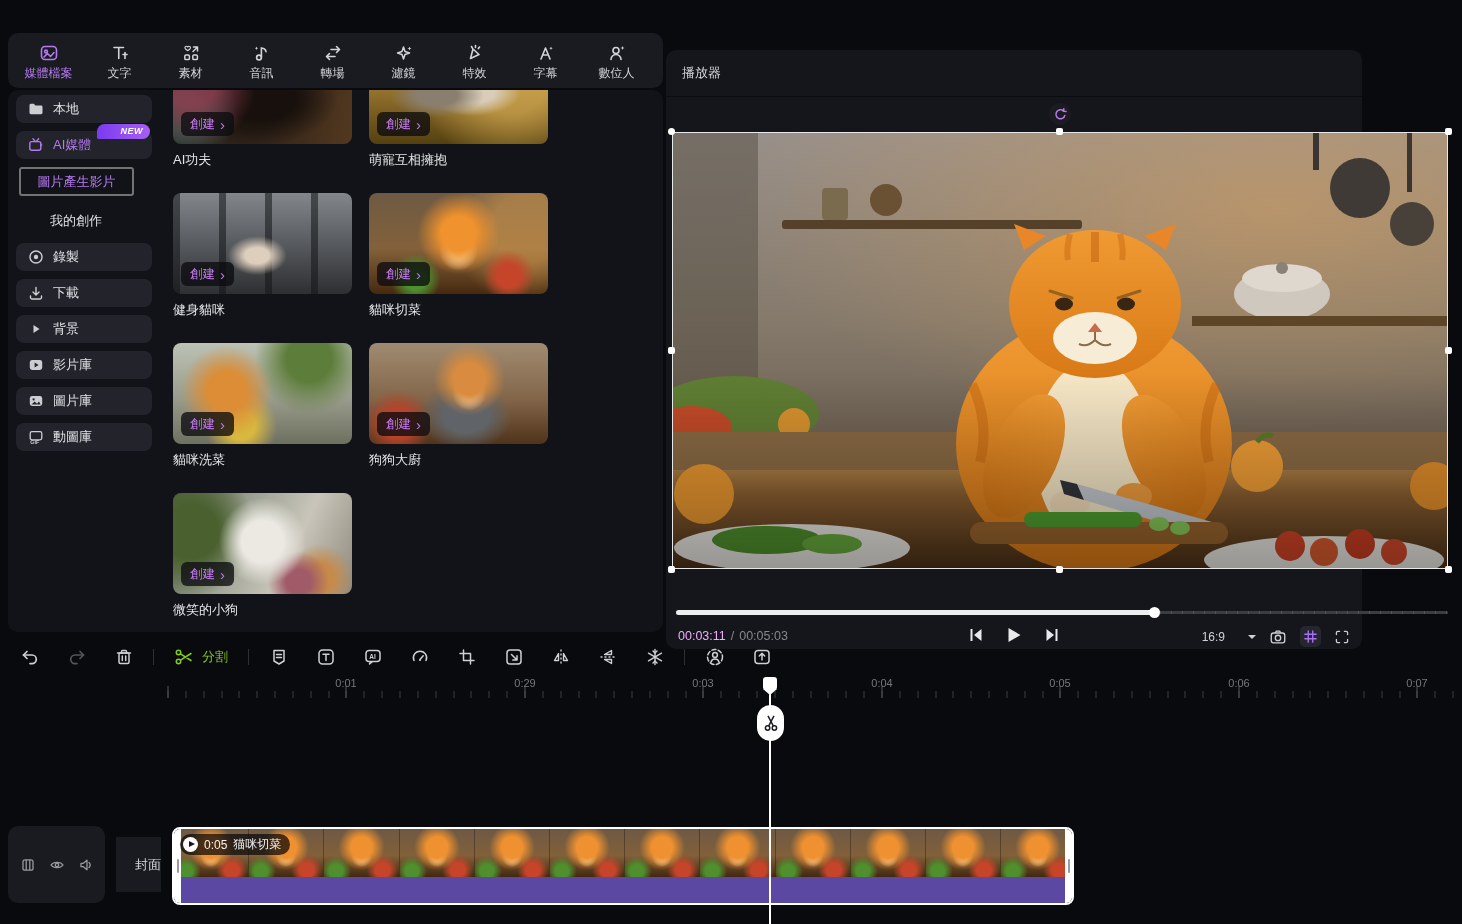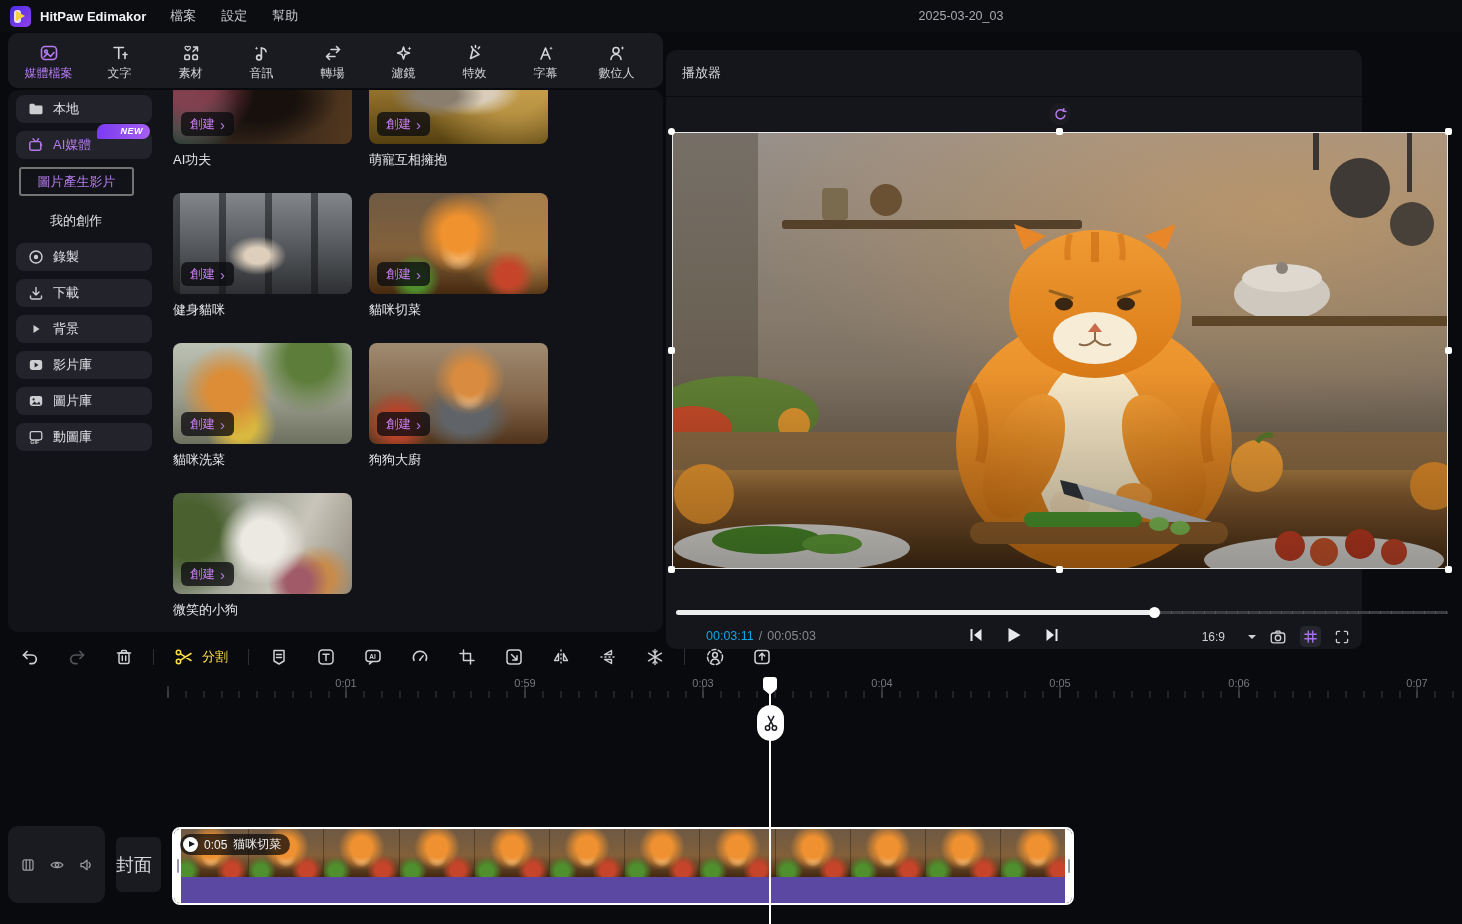--- a/index.html
+++ b/index.html
@@ -95,48 +95,48 @@
   .h-ml{left:-4px;top:215px;} .h-mr{right:-4px;top:215px;}
   .h-bl{left:-4px;bottom:-4px;} .h-bm{left:384px;bottom:-4px;} .h-br{right:-4px;bottom:-4px;}
   .rotate-handle { position:absolute; left:377px; top:-29px; width:22px; height:22px; border-radius:50%; background:rgba(28,28,34,.85); display:flex; align-items:center; justify-content:center; color:#b57bee; z-index:4; }
   .progress { position:absolute; left:10px; top:556px; width:772px; height:13px; cursor:pointer; }
   .prog-track { position:absolute; top:5px; left:0; right:0; height:3px; background:#3c3d43; border-radius:2px;
     background-image:repeating-linear-gradient(90deg,#54555b 0 1px, transparent 1px 11px); }
   .prog-fill { position:absolute; top:4px; left:0; width:62%; height:5px; background:#ecedef; border-radius:3px; }
   .prog-knob { position:absolute; top:1px; left:calc(62% - 6px); width:11px; height:11px; border-radius:50%; background:#fff; }
   .controls { position:absolute; left:0; right:0; top:574px; height:26px; }
   .time { position:absolute; left:12px; top:5px; font-size:12.5px; display:flex; gap:5px; }
-  .time .cur { color:#0ea5e9;margin-left:28px; } .time .sep,.time .tot { color:#86878d; }
+  .time .cur { color:#f0abfc; } .time .sep,.time .tot { color:#86878d; }
   .transport { position:absolute; left:50%; transform:translateX(-50%); top:3px; display:flex; gap:24px; align-items:center; color:#e8e9ec; }
   .transport > div { cursor:pointer; }
   .right-ctrls { position:absolute; right:12px; top:2px; display:flex; gap:13px; align-items:center; color:#cfd0d5; }
   .ratio { font-size:12px; display:flex; gap:23px; align-items:center; cursor:pointer; }
   .caret { width:0; height:0; border-left:4px solid transparent; border-right:4px solid transparent; border-top:4.5px solid #cfd0d5; }
   .grid-btn { background:#26272e; border-radius:5px; padding:3px; color:#a873f2; cursor:pointer; }
   .icon-btn { cursor:pointer; }
 
   
   .tl-toolbar { position:absolute; left:0; top:640px; width:100%; height:34px; display:flex; align-items:center; color:#cfd0d4; }
   .tbtn { width:47px; display:flex; justify-content:center; align-items:center; cursor:pointer; }
   .tbtn.first { margin-left:6px; }
   .tbtn.disabled { color:#54555b; cursor:default; }
-  .tbtn.split { width:auto; gap:8px; padding:0 14px; font-size:13px; color:#fde047; }
+  .tbtn.split { width:auto; gap:8px; padding:0 14px; font-size:13px; color:#84cc16; }
   .tdiv { width:1px; height:16px; background:#2e2f35; margin:0 6px; }
 
   .ruler { position:absolute; left:165px; top:676px; right:0; height:24px; cursor:pointer; }
   .ruler-minor { position:absolute; left:0; right:0; bottom:2px; height:7px;
     background:repeating-linear-gradient(90deg,#3b3c42 0 1px, transparent 1px 17.85px); background-position-x:2.5px; }
   .ruler-major { position:absolute; left:0; right:0; bottom:2px; height:12px;
     background:repeating-linear-gradient(90deg,#54555c 0 1px, transparent 1px 178.5px); background-position-x:2.5px; }
   .rlabel { position:absolute; top:1px; transform:translateX(-50%); font-size:11px; color:#76777d; }
 
   .tracks { position:absolute; left:0; top:700px; right:0; bottom:0; }
   .track-ctrl { position:absolute; left:8px; top:126px; width:97px; height:77px; background:#1a1b20; border-radius:10px; display:flex; align-items:center; justify-content:center; gap:13px; color:#97989d; }
   .track-ctrl > span { cursor:pointer; display:flex; }
-  .cover-btn { position:absolute; left:116px; top:137px; width:45px; height:55px; background:#1a1b20; border-radius:6px; display:flex; align-items:center; justify-content:flex-start; font-size:18px; color:#d9dade; cursor:pointer; }
+  .cover-btn { position:absolute; left:116px; top:137px; width:45px; height:55px; background:#1a1b20; border-radius:0; display:flex; align-items:center; justify-content:flex-end; font-size:13px; color:#d9dade; cursor:pointer; }
 
   .clip { position:absolute; left:172px; top:127px; width:902px; height:78px; border:2px solid #fff; border-radius:8px; overflow:hidden; background:#1a1b20; cursor:pointer; }
   .clip-thumbs { position:absolute; left:0; top:0; right:0; height:48px; display:flex; overflow:hidden; }
   .cat-tile { width:75.2px; height:48px; flex:none; border-right:1px solid rgba(0,0,0,.3);
     background:
       radial-gradient(circle at 50% 38%, #ef9130 0 22%, transparent 48%),
       radial-gradient(circle at 50% 58%, #f4e4c2 0 9%, transparent 22%),
       radial-gradient(circle at 16% 88%, #4f8f2d 0 9%, transparent 20%),
       radial-gradient(circle at 78% 86%, #c6452a 0 10%, transparent 22%),
       linear-gradient(180deg,#6e5944 0%,#82603a 55%,#432810 100%); }
@@ -151,30 +151,20 @@
   .playhead-line { position:absolute; left:769px; top:678px; width:2px; height:246px; background:#fff; z-index:6; cursor:ew-resize; }
   .playhead-cap { position:absolute; left:763px; top:677px; width:14px; height:13px; background:#fff; border-radius:3px; z-index:7; }
   .playhead-cap::after { content:""; position:absolute; top:12px; left:0; border-left:7px solid transparent; border-right:7px solid transparent; border-top:6px solid #fff; }
   .scissors-pill { position:absolute; left:757px; top:705px; width:27px; height:36px; background:#fff; border-radius:14px; z-index:7; display:flex; align-items:center; justify-content:center; cursor:pointer; }
 </style>
 </head>
 <body>
 
 <div id="app">
 
-  <div class="titlebar">
-    <div class="logo"></div>
-    <div class="app-name">HitPaw Edimakor</div>
-    <div class="menu">
-      <span>檔案</span>
-      <span>設定</span>
-      <span>幫助</span>
-    </div>
-    <div class="project-title">2025-03-20_03</div>
-  </div>
 
   <div class="ribbon">
     <div class="tab active">
       <span class="ticon">
         <svg width="20" height="20" viewBox="0 0 20 20" fill="none" stroke="currentColor" stroke-width="1.6" stroke-linecap="round" stroke-linejoin="round">
             <rect x="2.5" y="3.5" width="15" height="13" rx="3.5"></rect>
             <circle cx="7" cy="8.5" r="1.4"></circle>
             <path d="M5 14 l3.5-3.5 3 3 3.5-4"></path>
           </svg>
       </span>
@@ -658,21 +648,21 @@
           <rect x="3" y="3.5" width="14" height="13" rx="3"></rect>
           <path d="M10 13 V6.5 M7.3 9 L10 6.3 L12.7 9"></path>
         </svg>
     </div>
   </div>
 
   <div class="ruler">
     <div class="ruler-minor"></div>
     <div class="ruler-major"></div>
     <span class="rlabel" style="left:181px">0:01</span>
-    <span class="rlabel" style="left:360px">0:59</span>
+    <span class="rlabel" style="left:360px">0:29</span>
     <span class="rlabel" style="left:538px">0:03</span>
     <span class="rlabel" style="left:717px">0:04</span>
     <span class="rlabel" style="left:895px">0:05</span>
     <span class="rlabel" style="left:1074px">0:06</span>
     <span class="rlabel" style="left:1252px">0:07</span>
   </div>
 
   <div class="tracks">
     <div class="track-ctrl">
       <span>

